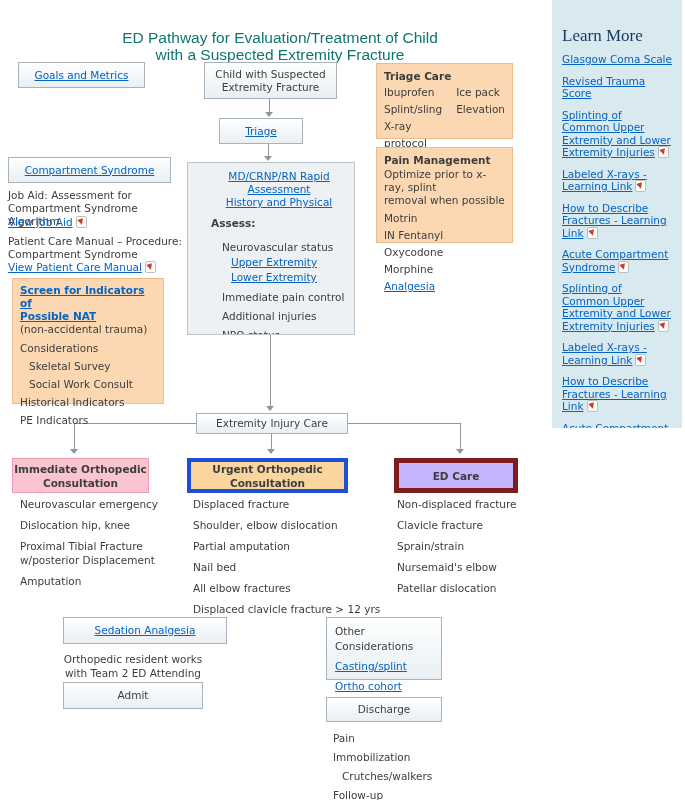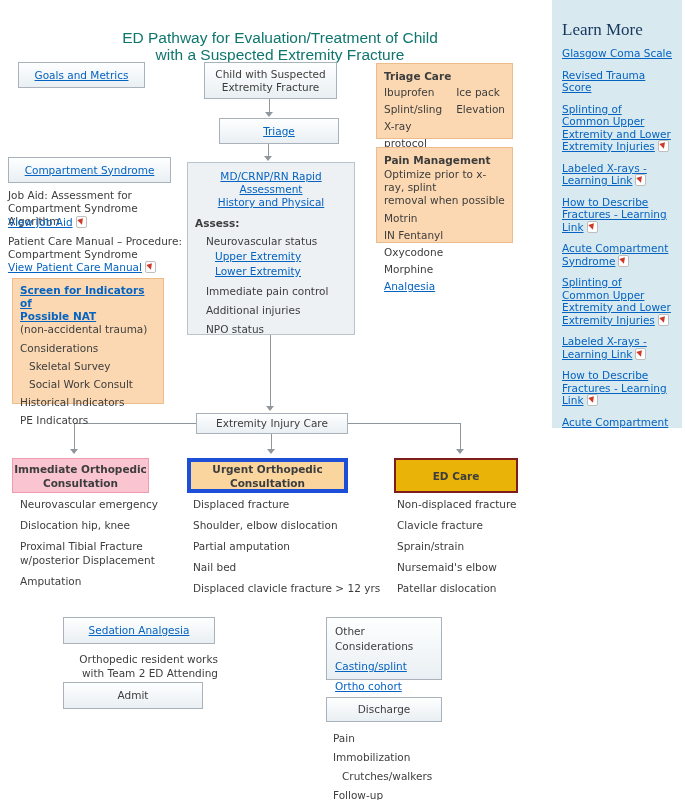--- a/index.html
+++ b/index.html
@@ -5,21 +5,21 @@
   * { margin:0; padding:0; box-sizing:border-box; }
   html,body { background:#fff; }
   body {
     width:685px; height:800px; position:relative; overflow:hidden;
     font-family:"DejaVu Sans","Liberation Sans",sans-serif;
     font-size:10.5px; color:#3d3d3d;
   }
   .abs { position:absolute; }
   a { color:#0563c1; text-decoration:underline; cursor:pointer; }
   .pre { white-space:pre-line; }
-  .center { text-align:right; }
+  .center { text-align:center; }
   .bold { font-weight:bold; }
 
   
   .page-title {
     left:40px; top:7px; width:480px; text-align:center;
     font-family:Liberation Sans, sans-serif;
     font-size:15.5px; line-height:17px; color:#0f766e;margin-top:22px;
   }
 
   
@@ -27,60 +27,60 @@
     position:absolute; border:1px solid #a9b2ba;
     background:linear-gradient(#feffff,#e9eff3);
     display:flex; align-items:center; justify-content:center;
     text-align:center; line-height:13px;
   }
   .gbox.left-align { justify-content:flex-start; align-items:flex-start; text-align:left; }
 
   
   .mdbox {
     position:absolute; left:187px; top:162px; width:168px; height:173px;
-    background:#edf1f4; border:1px solid #bcc4cb; padding:7px 0 0 0; overflow:hidden;
+    background:#edf1f4; border:1px solid #bcc4cb; padding:7px 0 0 16px; overflow:hidden;
   }
   .mdbox .ttl { text-align:center; line-height:13px; margin-bottom:8px; display:block; }
-  .mdbox .assess { font-weight:bold; padding-left:7px; margin-bottom:6px; }
+  .mdbox .assess { font-weight:bold; padding-left:7px; margin-bottom:12px; }
   .mdbox .itm { padding-left:18px; line-height:13px; margin-bottom:6px; }
   .mdbox .sub { padding-left:27px; line-height:13px; margin-bottom:2px; }
 
   
   .obox {
     position:absolute; background:#fbd8b2; border:1px solid #ecbd8b; padding:5px 7px;
   }
   .obox .ttl { font-weight:bold; line-height:15px; }
   .cols { display:flex; }
   .cols ul { list-style:none; }
   .cols li, .colcell { line-height:17px; }
   .c1 { width:84px; } .c2 { flex:1; }
 
   
   .outcome {
     position:absolute; height:35px; display:flex; align-items:center; justify-content:center;
     text-align:center; font-weight:bold; line-height:14px; white-space:pre-line;
   }
   .imm { left:12px;  top:458px; width:137px; background:#fac5d0; border:1px solid #ef9cb2; }
   .urg { left:187px; top:458px; width:161px; background:#fad69e; border:4px solid #1d4ed8; }
-  .edc { left:394px; top:458px; width:124px; background:#eab308; border:2px solid #7f1d1d; }
+  .edc { left:394px; top:458px; width:124px; background:#c4b5fd; border:5px solid #7f1d1d; }
 
   
   .plist { position:absolute; list-style:none; }
   .plist li { line-height:14px; margin-bottom:7px; white-space:pre-line; }
 
   .ind { display:inline-block; width:9px; }
 
   
   .natlist { list-style:none; margin-top:6px; }
   .natlist li { line-height:13px; margin-bottom:5px; }
 
   
   .sidebar {
     position:absolute; left:552px; top:0; width:130px; height:428px;
-    background:#d8e9ef; padding:20px 10px; overflow:hidden;
+    background:#d8e9ef; padding:26px 10px; overflow:hidden;
   }
   .sidebar h2 {
     font-family:"Liberation Serif","DejaVu Serif",serif;
     font-size:17px; font-weight:normal; color:#17375e; margin-bottom:7px;
   }
   .sidebar .lnk { display:block; line-height:12.5px; margin-bottom:9px; }
 
   
   .pdf {
     display:inline-block; width:11px; height:12px; background:#fff;
@@ -129,21 +129,21 @@
 
 <div class="gbox" style="left:18px; top:62px; width:127px; height:26px;">
   <a>Goals and Metrics</a>
 </div>
 
 <div class="gbox pre" style="left:204px; top:62px; width:133px; height:37px;">
   <span class="pre">Child with Suspected
 Extremity Fracture</span>
 </div>
 
-<div class="gbox" style="left:219px; top:118px; width:120px; height:26px;">
+<div class="gbox" style="left:219px; top:118px; width:84px; height:26px;">
   <a>Triage</a>
 </div>
 
 <div class="obox" style="left:376px; top:63px; width:137px; height:76px;">
   <div class="ttl">Triage Care</div>
   <div class="cols">
     <ul class="c1">
 
     <li>Ibuprofen</li>
         <li>Splint/sling</li>
@@ -238,32 +238,33 @@
     <li>Proximal Tibial Fracture
 w/posterior Displacement</li>
     <li>Amputation</li>
   </ul>
 <ul class="plist" style="left:193px; top:497px; width:190px;">
 
 <li>Displaced fracture</li>
     <li>Shoulder, elbow dislocation</li>
     <li>Partial amputation</li>
     <li>Nail bed</li>
+    <li>All elbow fractures</li>
     <li>Displaced clavicle fracture &gt; 12 yrs</li>
   </ul>
 <ul class="plist" style="left:397px; top:497px; width:145px;">
 
 <li>Non-displaced fracture</li>
     <li>Clavicle fracture</li>
     <li>Sprain/strain</li>
     <li>Nursemaid's elbow</li>
     <li>Patellar dislocation</li>
   </ul>
 
-<div class="gbox" style="left:63px; top:617px; width:152px; height:27px;">
+<div class="gbox" style="left:63px; top:617px; width:164px; height:27px;">
   <a>Sedation Analgesia</a>
 </div>
 <div class="note pre center" style="left:48px; top:652px; width:170px;">Orthopedic resident works
 with Team 2 ED Attending</div>
 <div class="gbox" style="left:63px; top:682px; width:140px; height:27px;">
   <span>Admit</span>
 </div>
 
 <div class="gbox left-align otherbox" style="left:326px; top:617px; width:116px; height:63px; padding:6px 8px;">
   <div>

